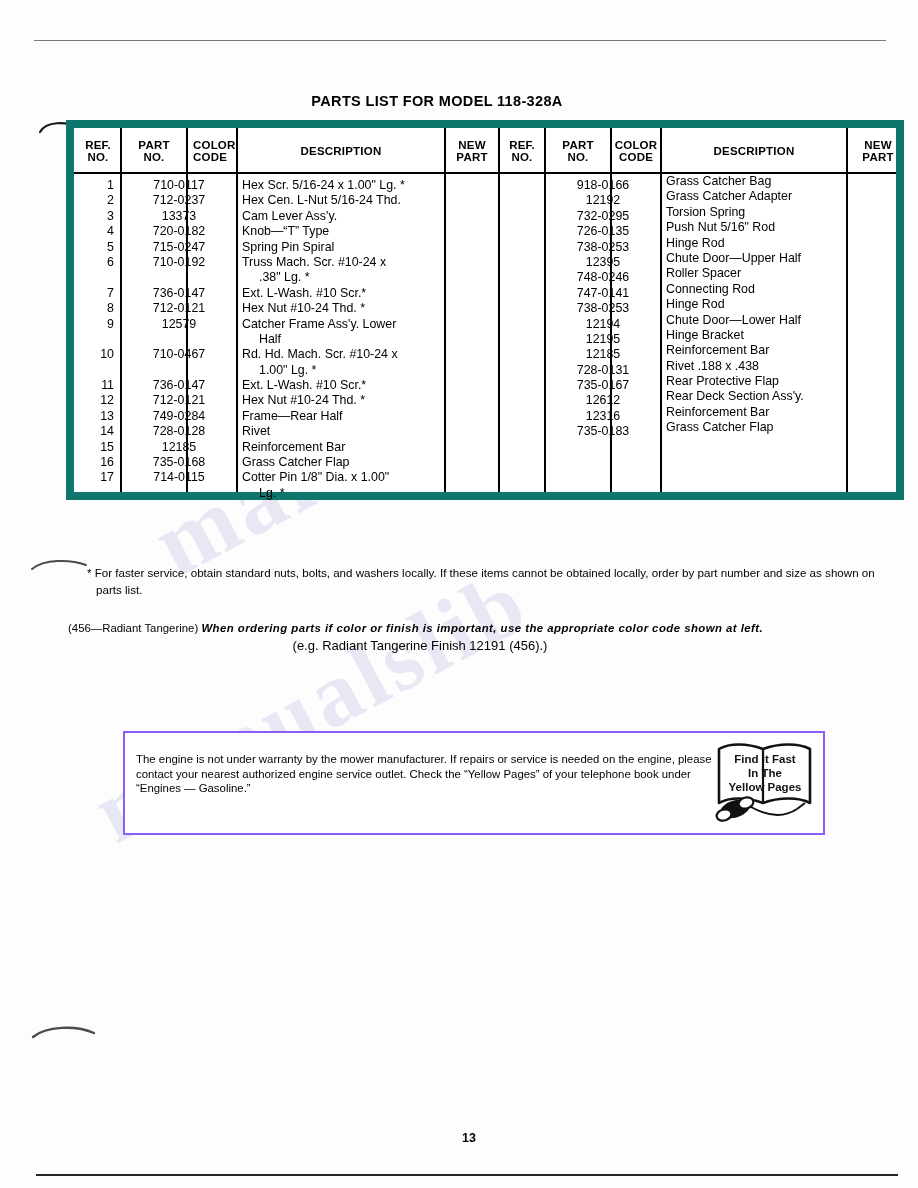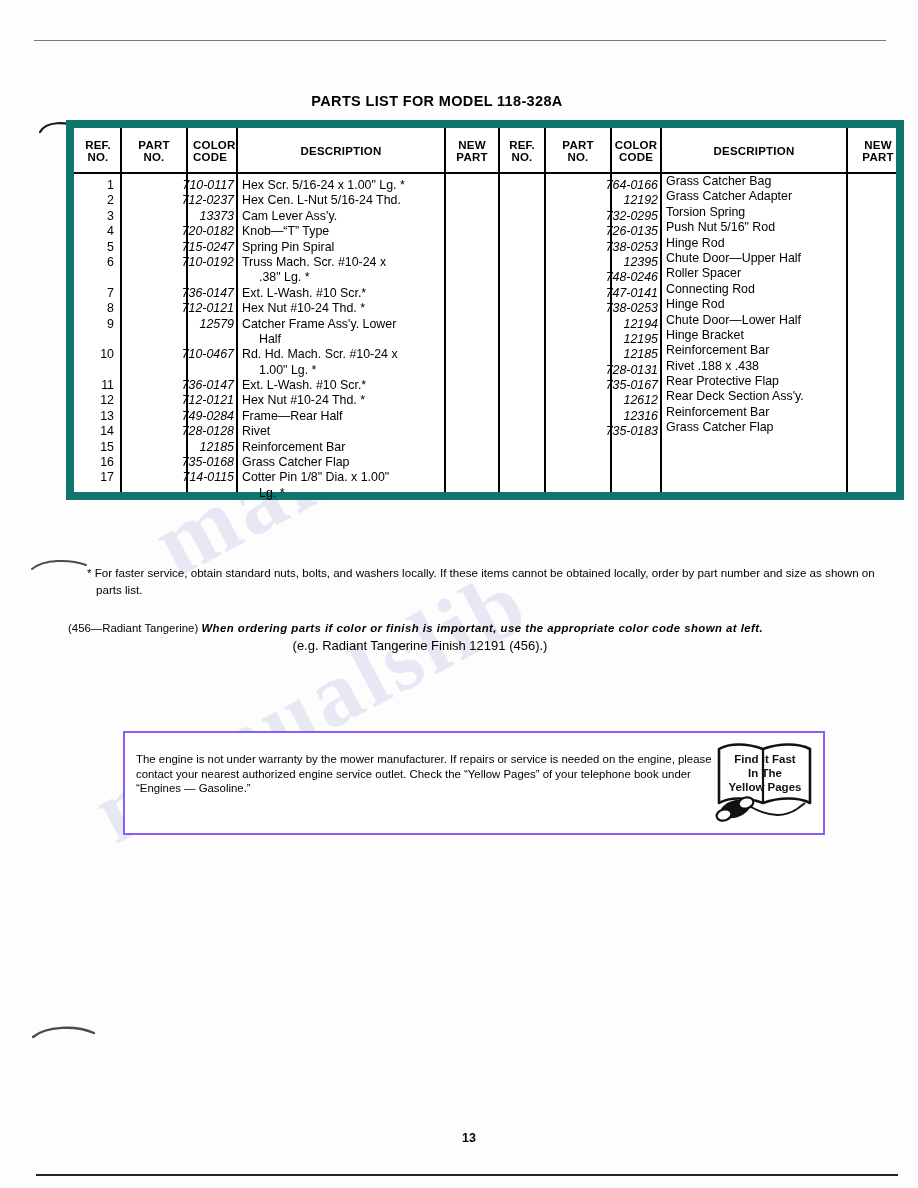--- a/index.html
+++ b/index.html
@@ -95,21 +95,21 @@
     font-size: 12.4px;
     line-height: 15.4px;
     font-family: "Liberation Sans", sans-serif;
   }
   .cellcol .rowtxt {
     height: 15.4px;
     white-space: pre;
     overflow: visible;
   }
   .col-ref  { text-align: right; }
-  .col-part { text-align: right; font-style: italic; }
+  .col-part { text-align: center; }
   .col-desc { text-align: left; }
 
   .desc-cont { padding-left: 17px; }
 
   
   .note {
     position: absolute;
     font-size: 11.6px;
     line-height: 16.5px;
     font-family: "Liberation Sans", sans-serif;
@@ -381,21 +381,21 @@
           <div class="rowtxt">Hex Nut #10-24 Thd. *</div>
           <div class="rowtxt">Frame—Rear Half</div>
           <div class="rowtxt">Rivet</div>
           <div class="rowtxt">Reinforcement Bar</div>
           <div class="rowtxt">Grass Catcher Flap</div>
           <div class="rowtxt">Cotter Pin 1/8" Dia. x 1.00"</div>
           <div class="rowtxt desc-cont">Lg. *</div>
         </div>
 
       <div class="cellcol col-part" style="left:474px; width:110px; padding-top:4px" id="right-part">
-          <div class="rowtxt">764-0166</div>
+          <div class="rowtxt">918-0166</div>
           <div class="rowtxt">12192</div>
           <div class="rowtxt">732-0295</div>
           <div class="rowtxt">726-0135</div>
           <div class="rowtxt">738-0253</div>
           <div class="rowtxt">12395</div>
           <div class="rowtxt">748-0246</div>
           <div class="rowtxt">747-0141</div>
           <div class="rowtxt">738-0253</div>
           <div class="rowtxt">12194</div>
           <div class="rowtxt">12195</div>

